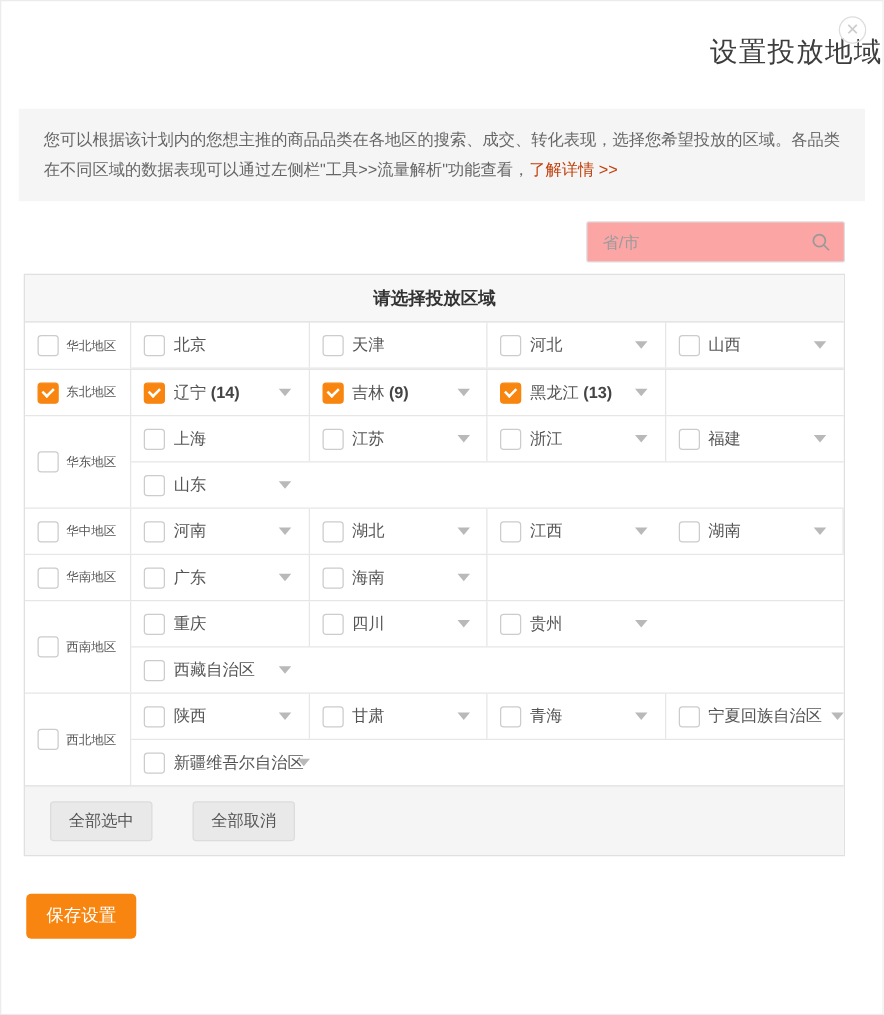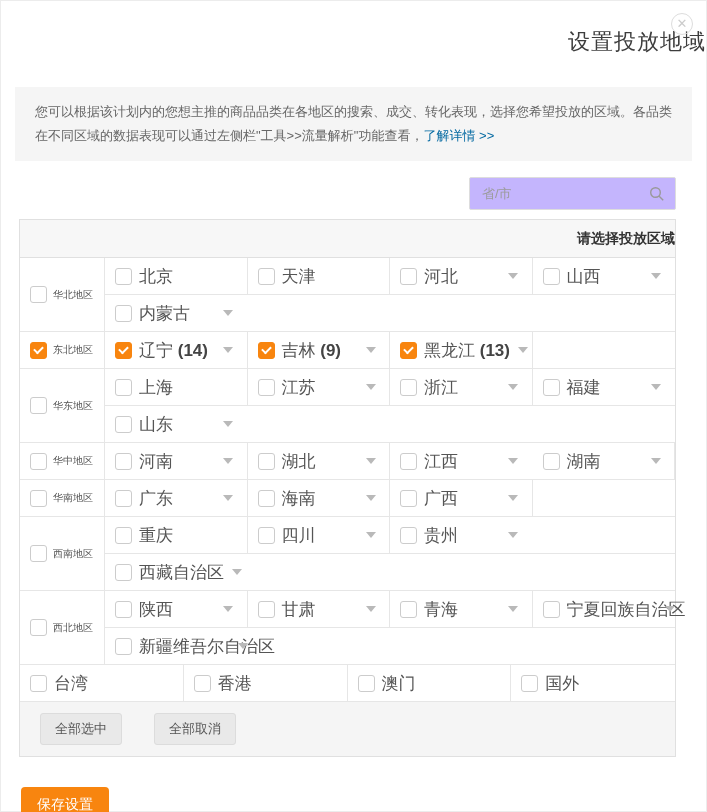--- a/index.html
+++ b/index.html
@@ -2,42 +2,42 @@
 <html><head>
 <meta charset="utf-8">
 <style>
   html,body{margin:0;padding:0;background:#fff;}
   body{width:707px;height:812px;overflow:hidden;font-family:"Liberation Sans","DejaVu Sans",sans-serif;}
   .dialog{position:relative;width:707px;height:812px;box-sizing:border-box;border:1px solid #ececec;background:#fff;}
   .dlg-title{margin:26px 0 0 14px;font-size:22px;font-weight:500;color:#3d3d3d;letter-spacing:1px;text-align:right;}
   .close-btn{position:absolute;top:12px;right:13px;width:20px;height:20px;border:1px solid #ddd;border-radius:50%;
     color:#ccc;font-size:13px;line-height:20px;text-align:center;cursor:pointer;}
   .notice{margin:30px 14px 0 14px;background:#f5f5f5;padding:13px 20px;font-size:13px;color:#666;line-height:1.85;}
-  .notice a{color:#0369a1;text-decoration:none;}
+  .notice a{color:#c2410c;text-decoration:none;}
   .search-row{display:flex;justify-content:flex-end;margin:16px 30px 0 0;}
-  .search-box{width:207px;height:33px;box-sizing:border-box;border:1px solid #ddd;border-radius:2px;display:flex;align-items:center;background:#c4b5fd;}
+  .search-box{width:207px;height:33px;box-sizing:border-box;border:1px solid #ddd;border-radius:2px;display:flex;align-items:center;background:#fca5a5;}
   .search-box input{flex:1;border:none;outline:none;padding:0 8px 0 12px;font-size:13px;color:#333;background:transparent;min-width:0;font-family:inherit;}
   .search-box input::placeholder{color:#9b9b9b;}
   .search-icon{width:16px;height:16px;margin-right:10px;flex:0 0 auto;}
   .geo-table{margin:9px 30px 0 18px;border:1px solid #e0e0e0;box-sizing:border-box;}
-  .thead{height:37px;line-height:37px;background:#f7f7f7;border-bottom:1px solid #e0e0e0;text-align:right;
+  .thead{height:37px;line-height:37px;background:#f7f7f7;border-bottom:1px solid #e0e0e0;text-align:center;
     font-size:14px;font-weight:bold;color:#333;}
   .region-row{display:flex;border-bottom:1px solid #e6e6e6;}
   .region-label{width:85px;flex:0 0 85px;box-sizing:border-box;border-right:1px solid #e6e6e6;display:flex;align-items:center;padding-left:10px;}
   .region-content{flex:1;min-width:0;}
   .line{display:flex;height:36px;align-items:stretch;}
   .line-sep{border-bottom:1px solid #e6e6e6;}
   .cell{width:25%;box-sizing:border-box;display:flex;align-items:center;padding-left:10px;overflow:visible;}
   .cell.bordered{border-right:1px solid #e6e6e6;}
   .filler{flex:1;}
   .cb{width:15px;height:15px;flex:0 0 15px;border:1px solid #ccc;border-radius:3px;background:#fff;position:relative;cursor:pointer;}
   .cb.checked{background:#f8850f;border-color:#f8850f;}
   .cb.checked::after{content:"";position:absolute;left:3px;top:3px;width:7px;height:4px;
     border-left:2px solid #fff;border-bottom:2px solid #fff;transform:rotate(-45deg);}
-  .prov-label{margin-left:7px;font-size:17px;color:#555;white-space:nowrap;min-width:76px;}
+  .prov-label{margin-left:7px;font-size:13px;color:#555;white-space:nowrap;min-width:76px;}
   .prov-label b{color:#444;}
   .rg-name{margin-left:6px;font-size:10px;color:#555;white-space:nowrap;}
   .arrow{width:0;height:0;border-left:5px solid transparent;border-right:5px solid transparent;
     border-top:6px solid #b9b9b9;margin-left:8px;flex:0 0 auto;cursor:pointer;}
   .tfoot{background:#f5f5f5;padding:11px 0 11px 20px;display:flex;gap:32px;}
   .tfoot button{background:#e9e9e9;border:1px solid #dcdcdc;border-radius:3px;padding:6px 14px;
     font-size:13px;color:#555;cursor:pointer;font-family:inherit;}
   .save-btn{margin:30px 0 0 20px;background:#f8850f;color:#fff;border:none;border-radius:4px;
     padding:9px 16px;font-size:14px;cursor:pointer;font-family:inherit;}
 </style>
@@ -82,28 +82,20 @@
                 <span class="cb"></span>
                 <span class="prov-label">河北</span>
                 <span class="arrow"></span>
               </div>
               <div class="cell">
                 <span class="cb"></span>
                 <span class="prov-label">山西</span>
                 <span class="arrow"></span>
               </div>
             </div>
-            <div class="line">
-              <div class="cell">
-                <span class="cb"></span>
-                <span class="prov-label">内蒙古</span>
-                <span class="arrow"></span>
-              </div>
-              <div class="filler"></div>
-            </div>
           </div>
         </div>
         <div class="region-row">
           <div class="region-label">
             <span class="cb checked"></span>
             <span class="rg-name">东北地区</span>
           </div>
           <div class="region-content">
             <div class="line">
               <div class="cell bordered">
@@ -202,25 +194,20 @@
               <div class="cell bordered">
                 <span class="cb"></span>
                 <span class="prov-label">广东</span>
                 <span class="arrow"></span>
               </div>
               <div class="cell bordered">
                 <span class="cb"></span>
                 <span class="prov-label">海南</span>
                 <span class="arrow"></span>
               </div>
-              <div class="cell bordered">
-                <span class="cb"></span>
-                <span class="prov-label">广西</span>
-                <span class="arrow"></span>
-              </div>
               <div class="cell"></div>
             </div>
           </div>
         </div>
         <div class="region-row">
           <div class="region-label">
             <span class="cb"></span>
             <span class="rg-name">西南地区</span>
           </div>
           <div class="region-content">
@@ -282,40 +269,20 @@
               <div class="cell">
                 <span class="cb"></span>
                 <span class="prov-label">新疆维吾尔自治区</span>
                 <span class="arrow"></span>
               </div>
               <div class="filler"></div>
             </div>
           </div>
         </div>
         <div class="region-row">
-          <div class="region-content">
-            <div class="line">
-              <div class="cell bordered">
-                <span class="cb"></span>
-                <span class="prov-label">台湾</span>
-              </div>
-              <div class="cell bordered">
-                <span class="cb"></span>
-                <span class="prov-label">香港</span>
-              </div>
-              <div class="cell bordered">
-                <span class="cb"></span>
-                <span class="prov-label">澳门</span>
-              </div>
-              <div class="cell">
-                <span class="cb"></span>
-                <span class="prov-label">国外</span>
-              </div>
-            </div>
-          </div>
         </div>
       </div>
     <div class="tfoot">
       <button>全部选中</button>
       <button>全部取消</button>
     </div>
   </div>
 
   <button class="save-btn">保存设置</button>
 </div>

